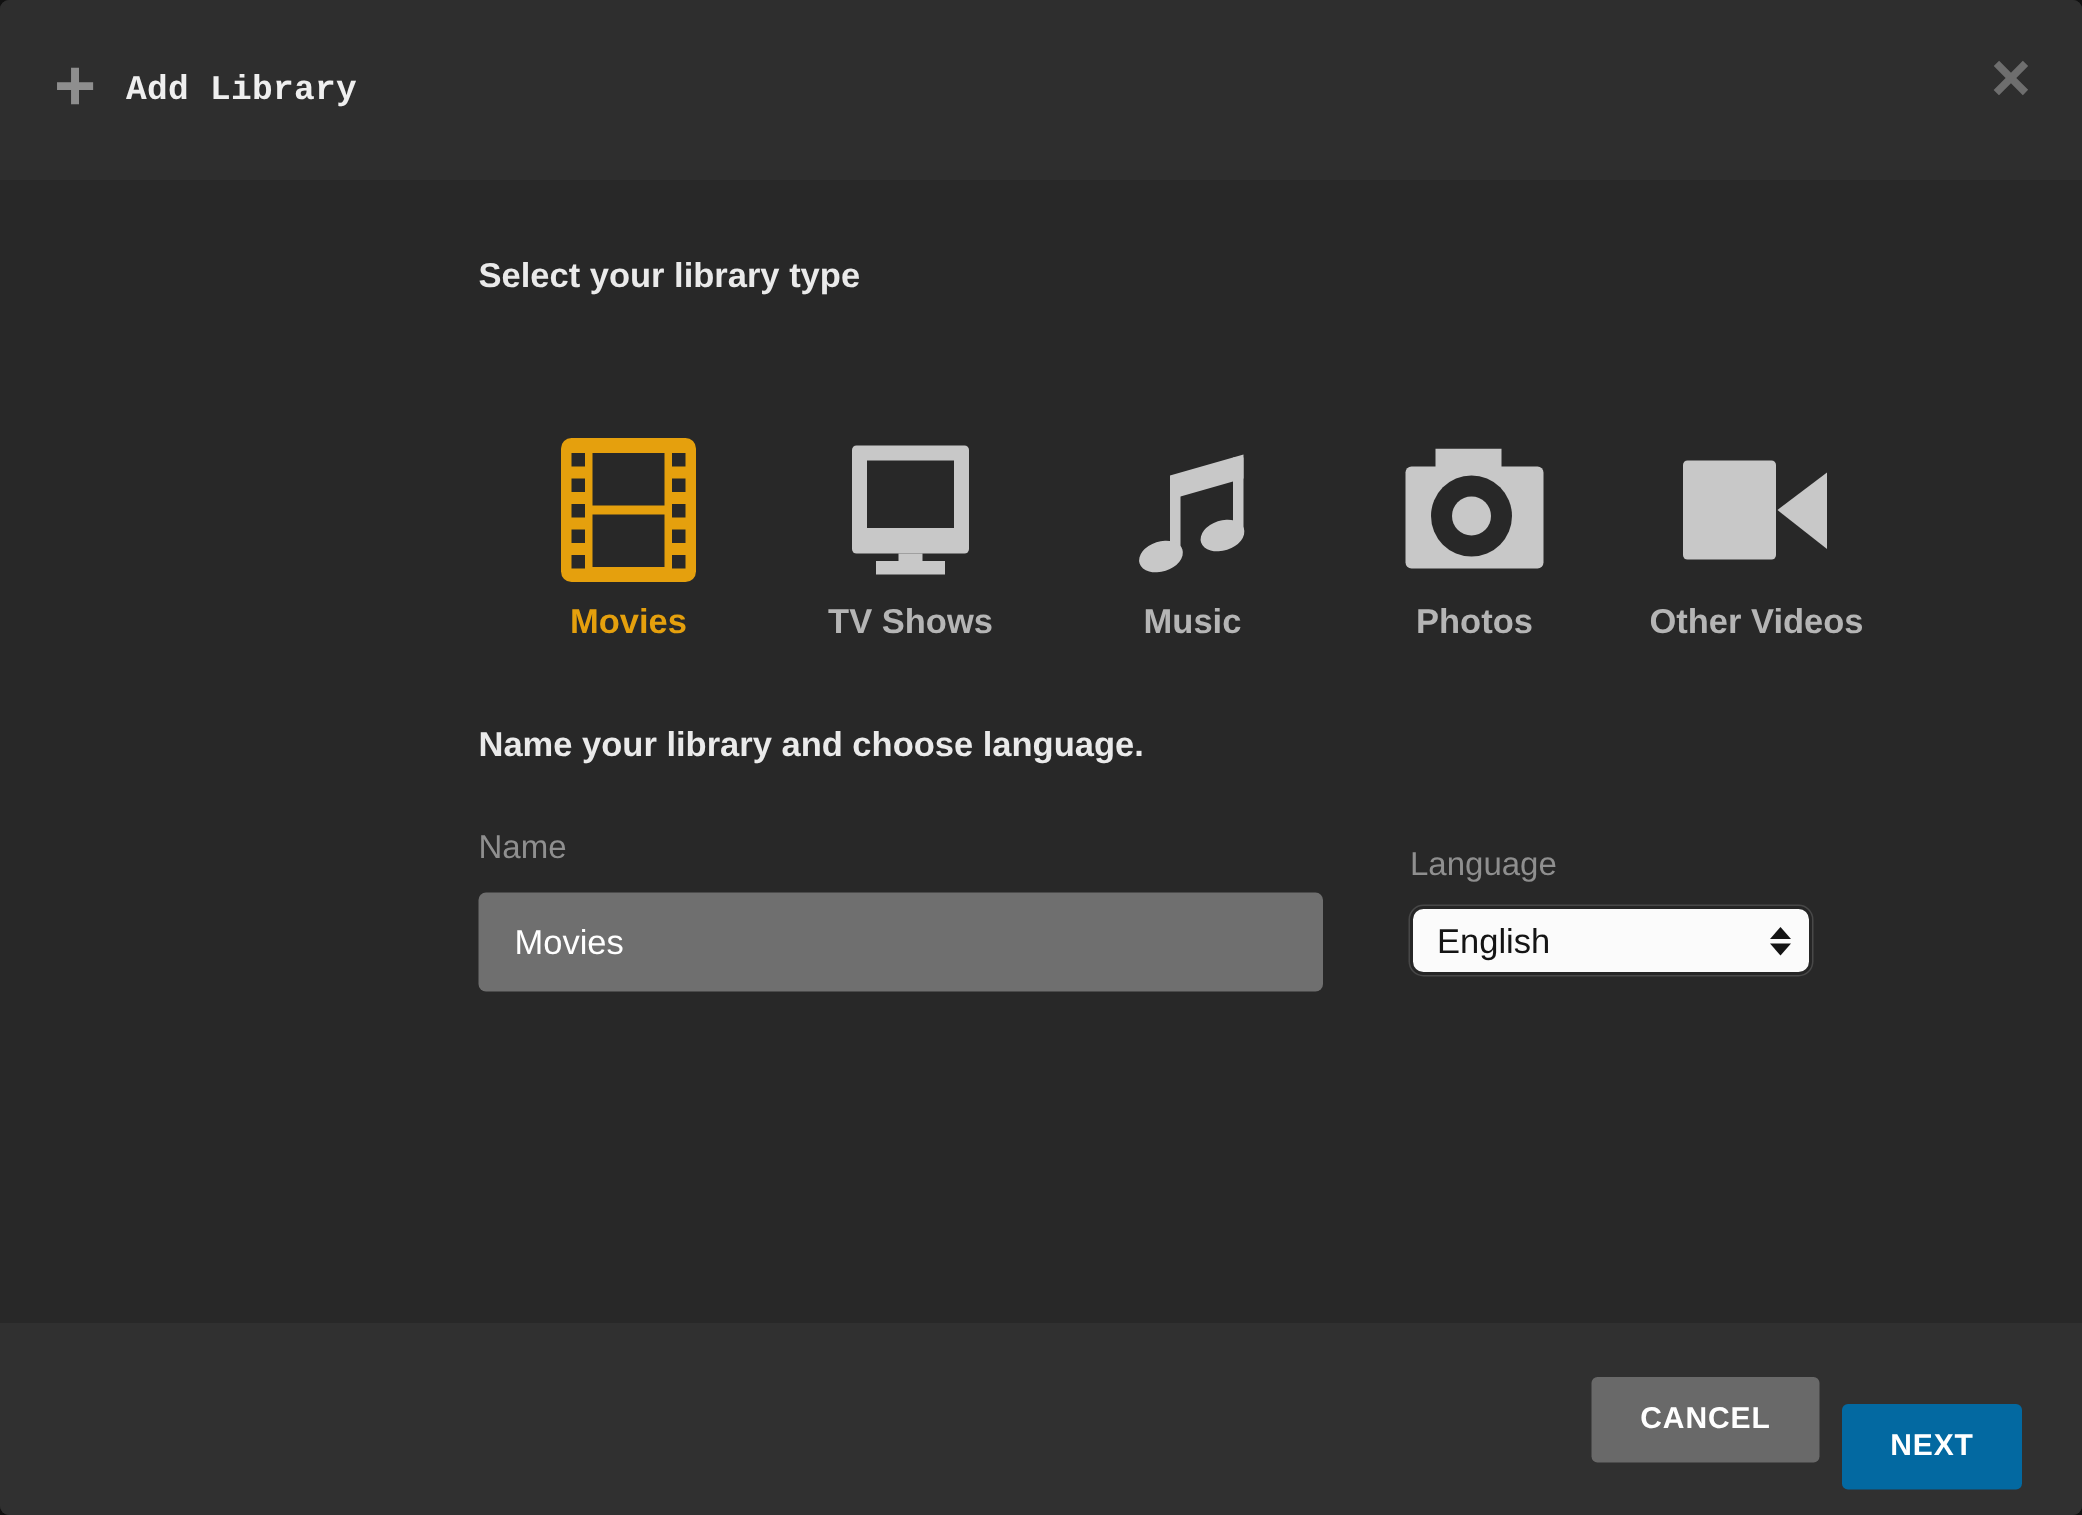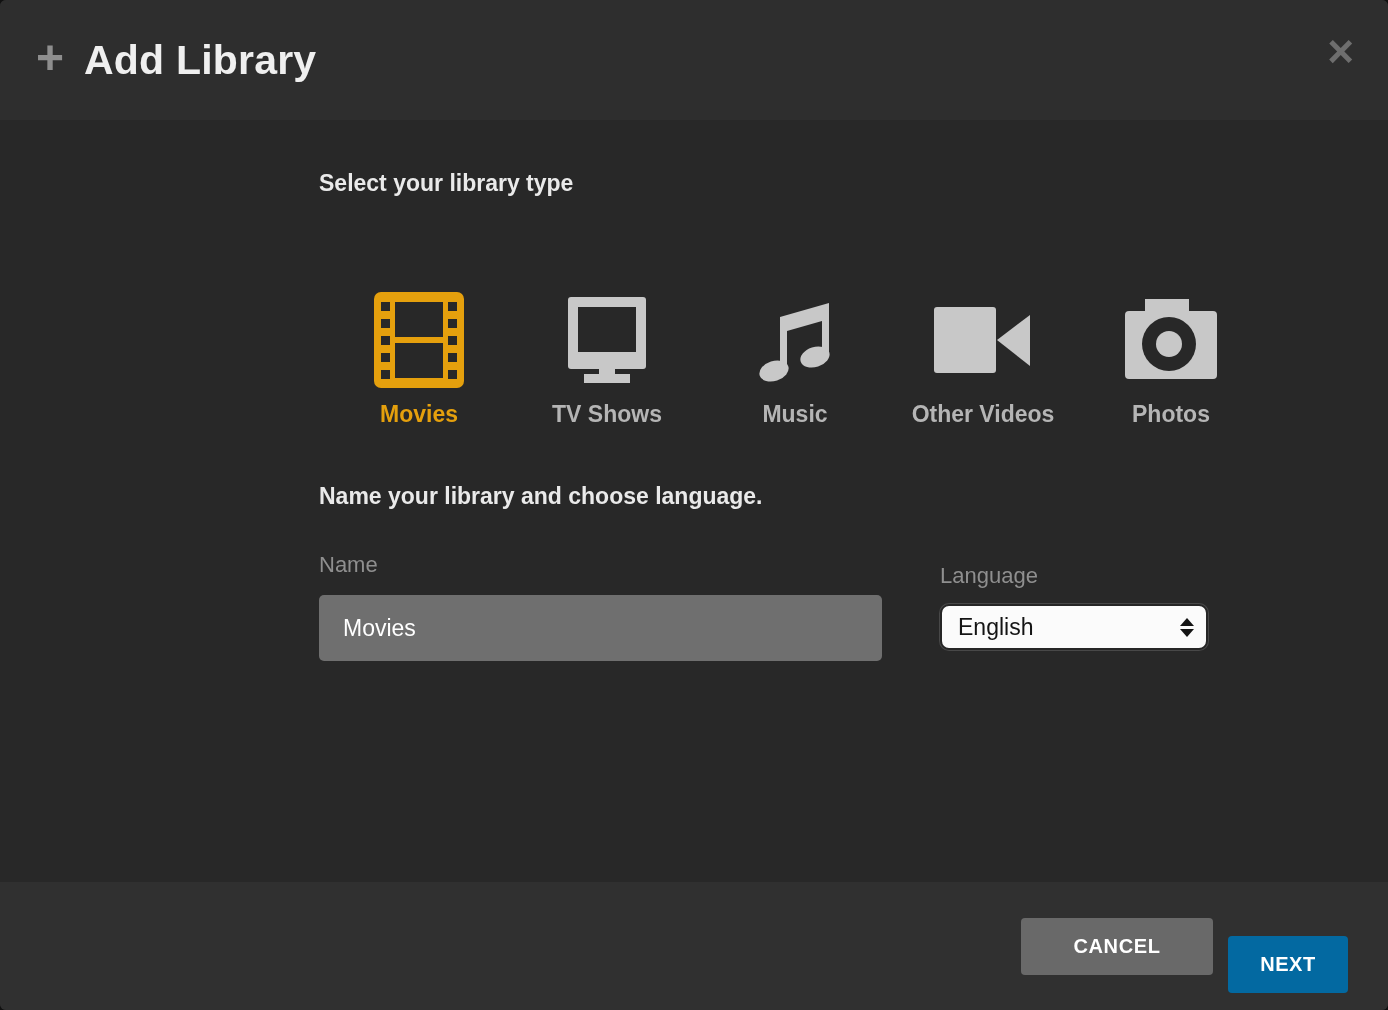--- a/index.html
+++ b/index.html
@@ -13,21 +13,21 @@
 
   
   .hdr{
     position:absolute; top:0; left:0; right:0; height:120px;
     background:#2e2e2e; display:flex; align-items:center; padding-left:36px;
   }
   .hdr .plus{
     color:#8e8e8e; font-size:48px; font-weight:700; line-height:1;
     margin-right:20px; margin-top:-4px;
   }
-  .hdr h1{ color:#efefef; font-size:41px; font-weight:600; letter-spacing:.2px; }
+  .hdr h1{ color:#efefef; font-size:23px; font-weight:600; letter-spacing:.2px;font-family:Liberation Mono, monospace; }
   .hdr .close{
     position:absolute; right:34px; top:28px; color:#6e6e6e;
     font-size:46px; font-weight:700; line-height:1; cursor:pointer;
   }
 
   
   .sidebar{
     position:absolute; left:0; top:120px; width:302px; bottom:128px;
     background:linear-gradient(to right,#242424,#171717);
   }
@@ -80,21 +80,21 @@
 
   
   .ftr{
     position:absolute; left:0; right:0; bottom:0; height:128px; background:#303030;
     display:flex; align-items:center; justify-content:flex-end; padding-right:40px;
   }
   .ftr button{
     height:57px; border:none; border-radius:4px; color:#fff;
     font-family:inherit; font-size:20px; font-weight:700; letter-spacing:.6px; cursor:pointer;
   }
-  .btn-cancel{ width:192px; background:#696969; margin-right:15px; }
+  .btn-cancel{ width:152px; background:#696969; margin-right:15px; }
   .btn-next{ width:120px; background:#0369a1;margin-top:36px; }
 </style>
 </head>
 <body>
 
 <div class="dialog">
 
   <div class="hdr">
     <span class="plus">+</span>
     <h1>Add Library</h1>
@@ -152,38 +152,38 @@
               <ellipse cx="25" cy="80" rx="15" ry="10" transform="rotate(-18 25 80)"></ellipse>
               <ellipse cx="66" cy="66" rx="15" ry="10" transform="rotate(-18 66 66)"></ellipse>
             </g>
           </svg>
         </div>
         <div class="type-label">Music</div>
       </div>
 
       <div class="type-item">
         <div class="type-icon">
-          <svg width="98" height="68" viewBox="0 0 98 68">
-            <rect x="0" y="1" width="62" height="66" rx="3" fill="#c8c8c8"></rect>
-            <polygon points="63,34 96,9 96,60" fill="#c8c8c8"></polygon>
-          </svg>
-        </div>
-        <div class="type-label">Other Videos</div>
-      </div>
-
-      <div class="type-item">
-        <div class="type-icon">
           <svg width="96" height="82" viewBox="0 0 96 82">
             <rect x="22" y="0" width="44" height="16" fill="#c8c8c8"></rect>
             <rect x="2" y="12" width="92" height="68" rx="4" fill="#c8c8c8"></rect>
             <circle cx="46" cy="45" r="27" fill="#282828"></circle>
             <circle cx="46" cy="45" r="13" fill="#c8c8c8"></circle>
           </svg>
         </div>
         <div class="type-label">Photos</div>
+      </div>
+
+      <div class="type-item">
+        <div class="type-icon">
+          <svg width="98" height="68" viewBox="0 0 98 68">
+            <rect x="0" y="1" width="62" height="66" rx="3" fill="#c8c8c8"></rect>
+            <polygon points="63,34 96,9 96,60" fill="#c8c8c8"></polygon>
+          </svg>
+        </div>
+        <div class="type-label">Other Videos</div>
       </div>
 
     </div>
 
     <h2 class="second">Name your library and choose language.</h2>
 
     <div class="fields">
       <div class="field name">
         <label>Name</label>
         <input type="text" value="Movies" style="">

